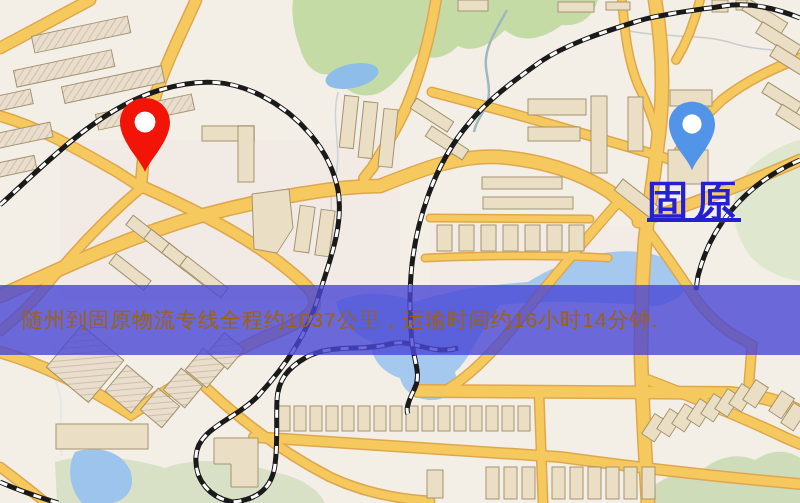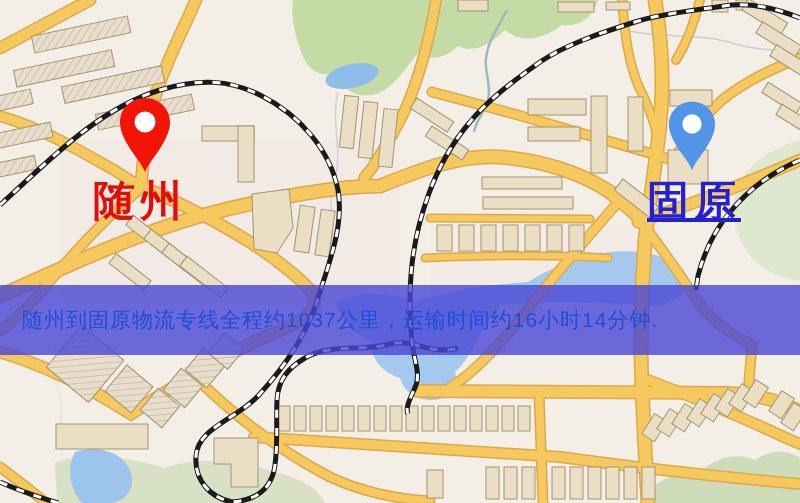--- a/index.html
+++ b/index.html
@@ -251,20 +251,19 @@
       <circle cx="26" cy="25" r="10.5" fill="#ffffff"></circle>
     </svg>
   </div>
   <div class="pin" id="dest-pin">
     <svg viewBox="0 0 52 76">
       <path d="M26,1 C40.4,1 51,12 51,25.5 C51,35 45,46 38,56 C32,64 28,70 26,75 C24,70 20,64 14,56 C7,46 1,35 1,25.5 C1,12 11.6,1 26,1 Z" fill="#5294e8"></path>
       <circle cx="26" cy="25" r="10.5" fill="#ffffff"></circle>
     </svg>
   </div>
 
-  <div class="city-label" id="origin-label" style="color: rgb(229, 11, 6);">随州</div>
   <div class="city-label" id="dest-label" style="color: rgb(37, 33, 211);">固原</div>
 
   <div id="route-banner" style="background-color: rgba(72, 70, 214, 0.8);">
-    <span class="txt" style="color: #1d4ed8;">随州到固原物流专线全程约1037公里，运输时间约16小时14分钟.</span>
+    <span class="txt" style="color: #a16207;">随州到固原物流专线全程约1037公里，运输时间约16小时14分钟.</span>
   </div>
 
 </div>
 
 </body></html>

